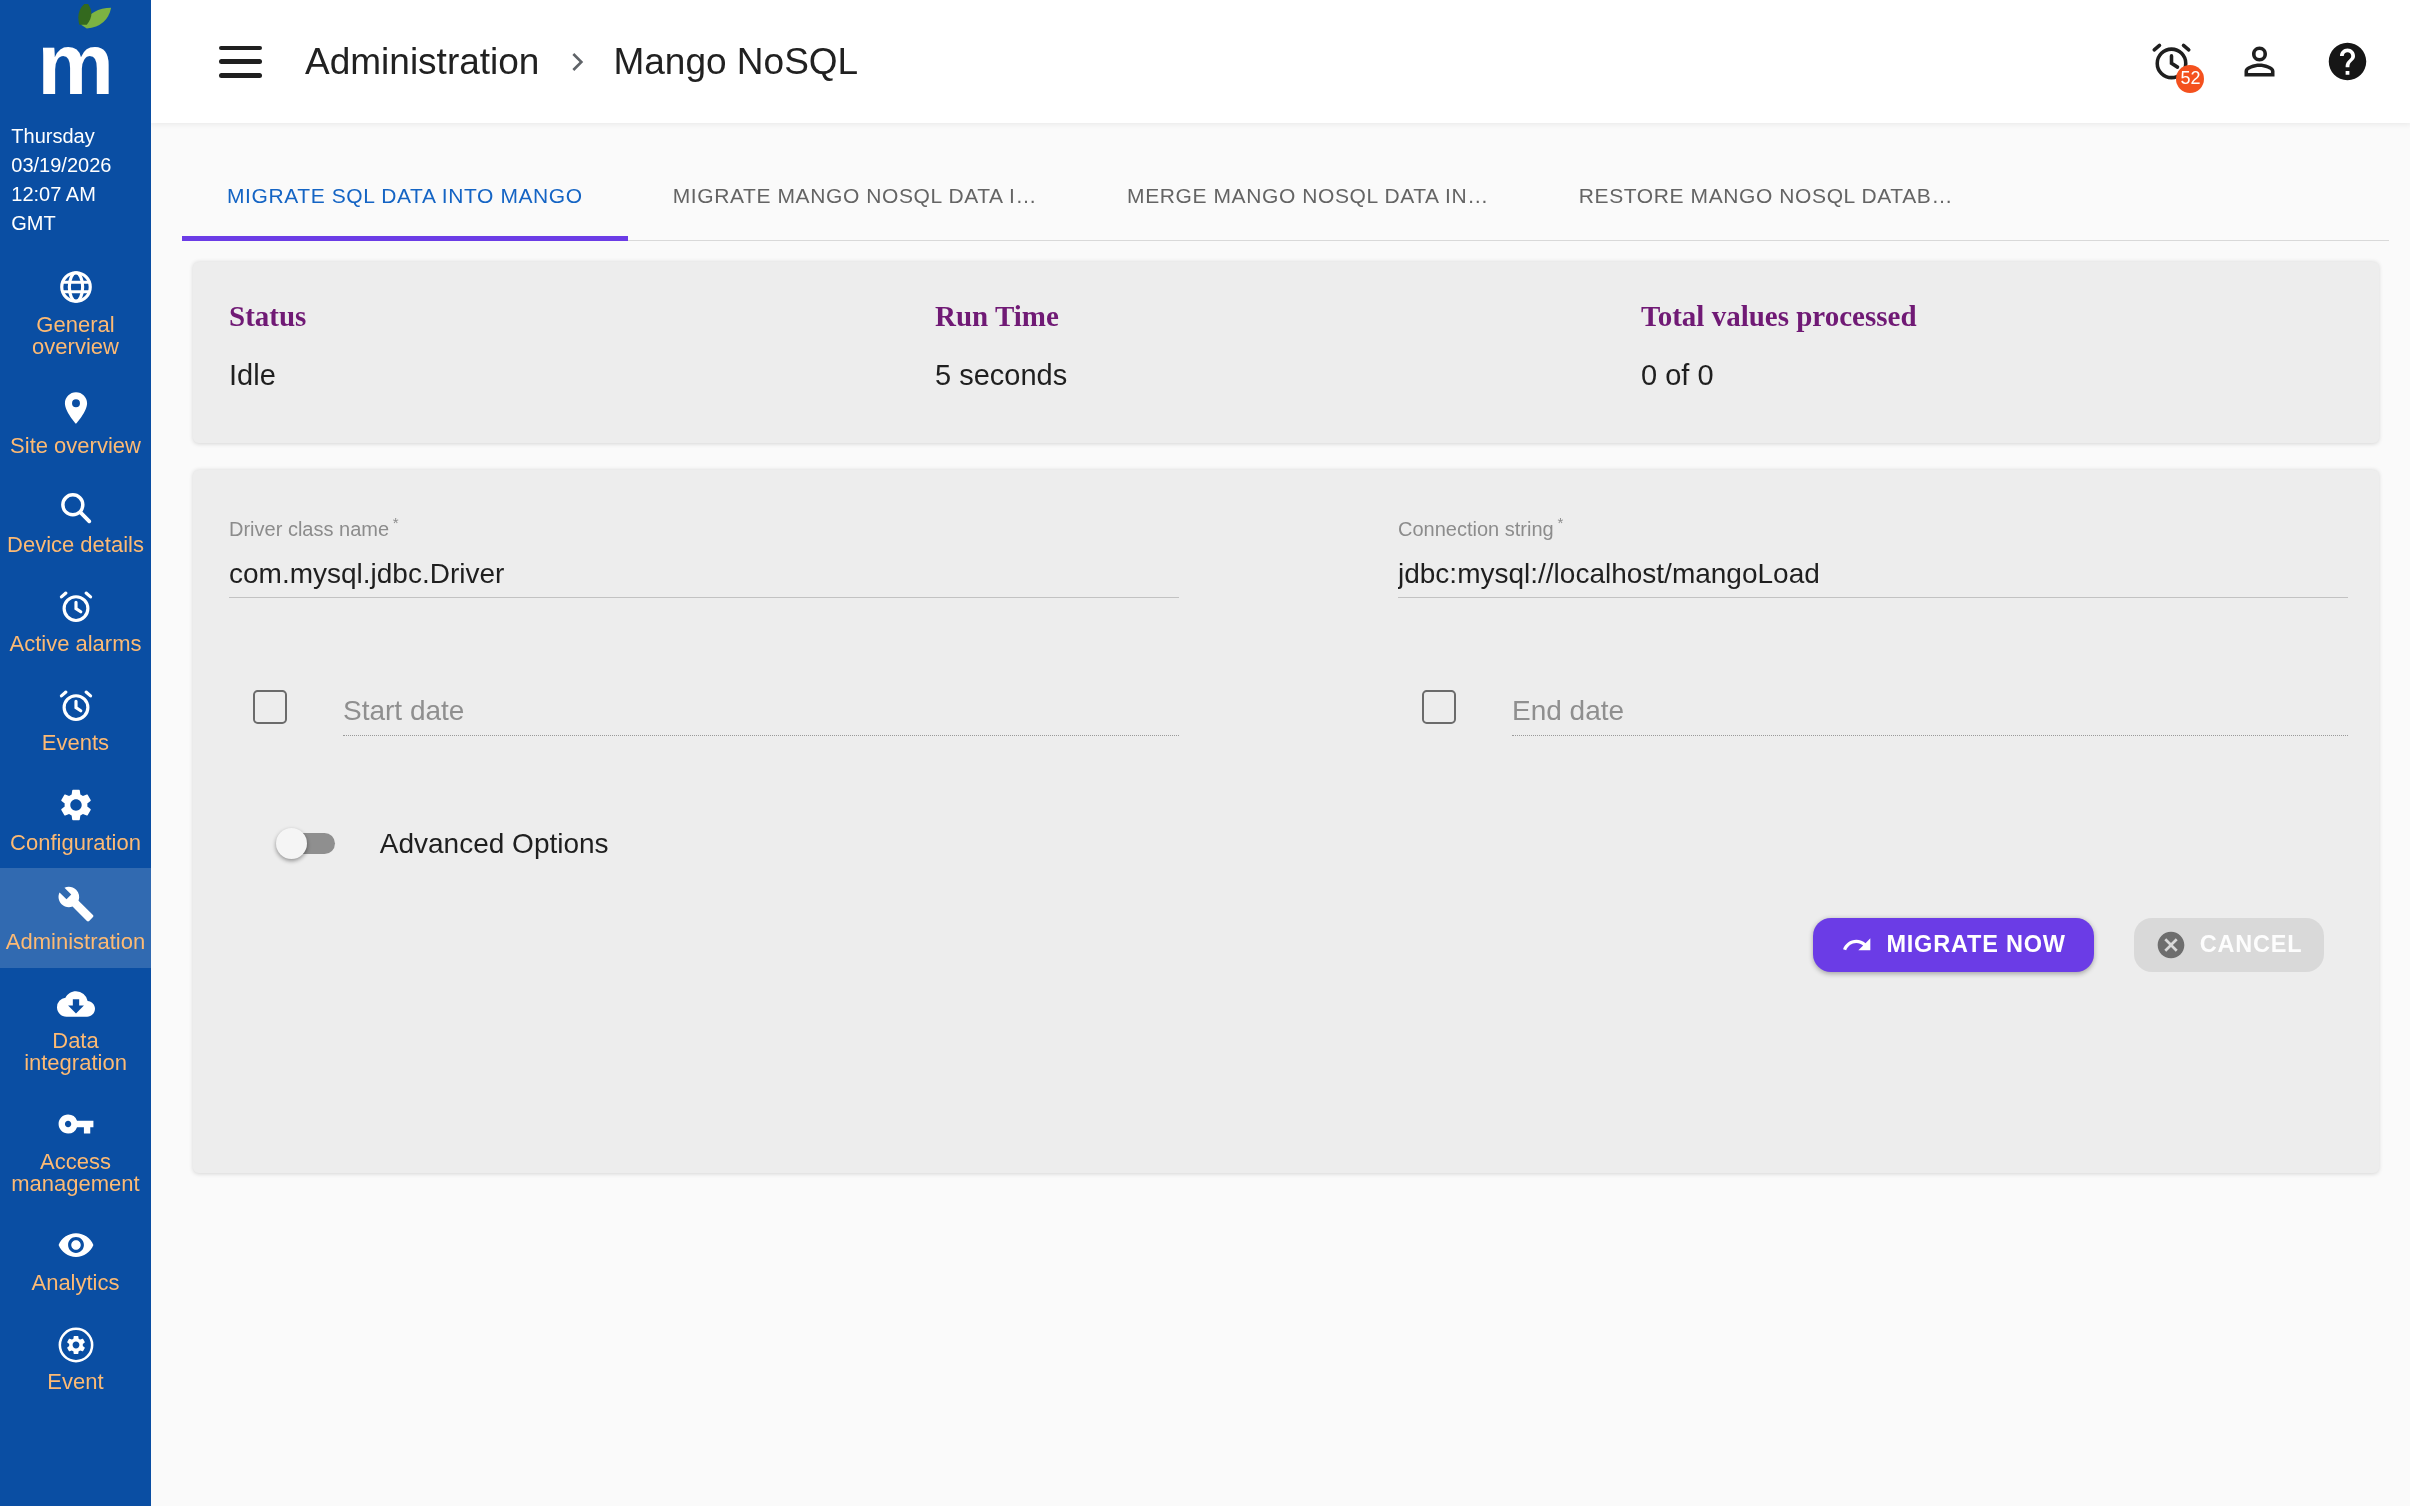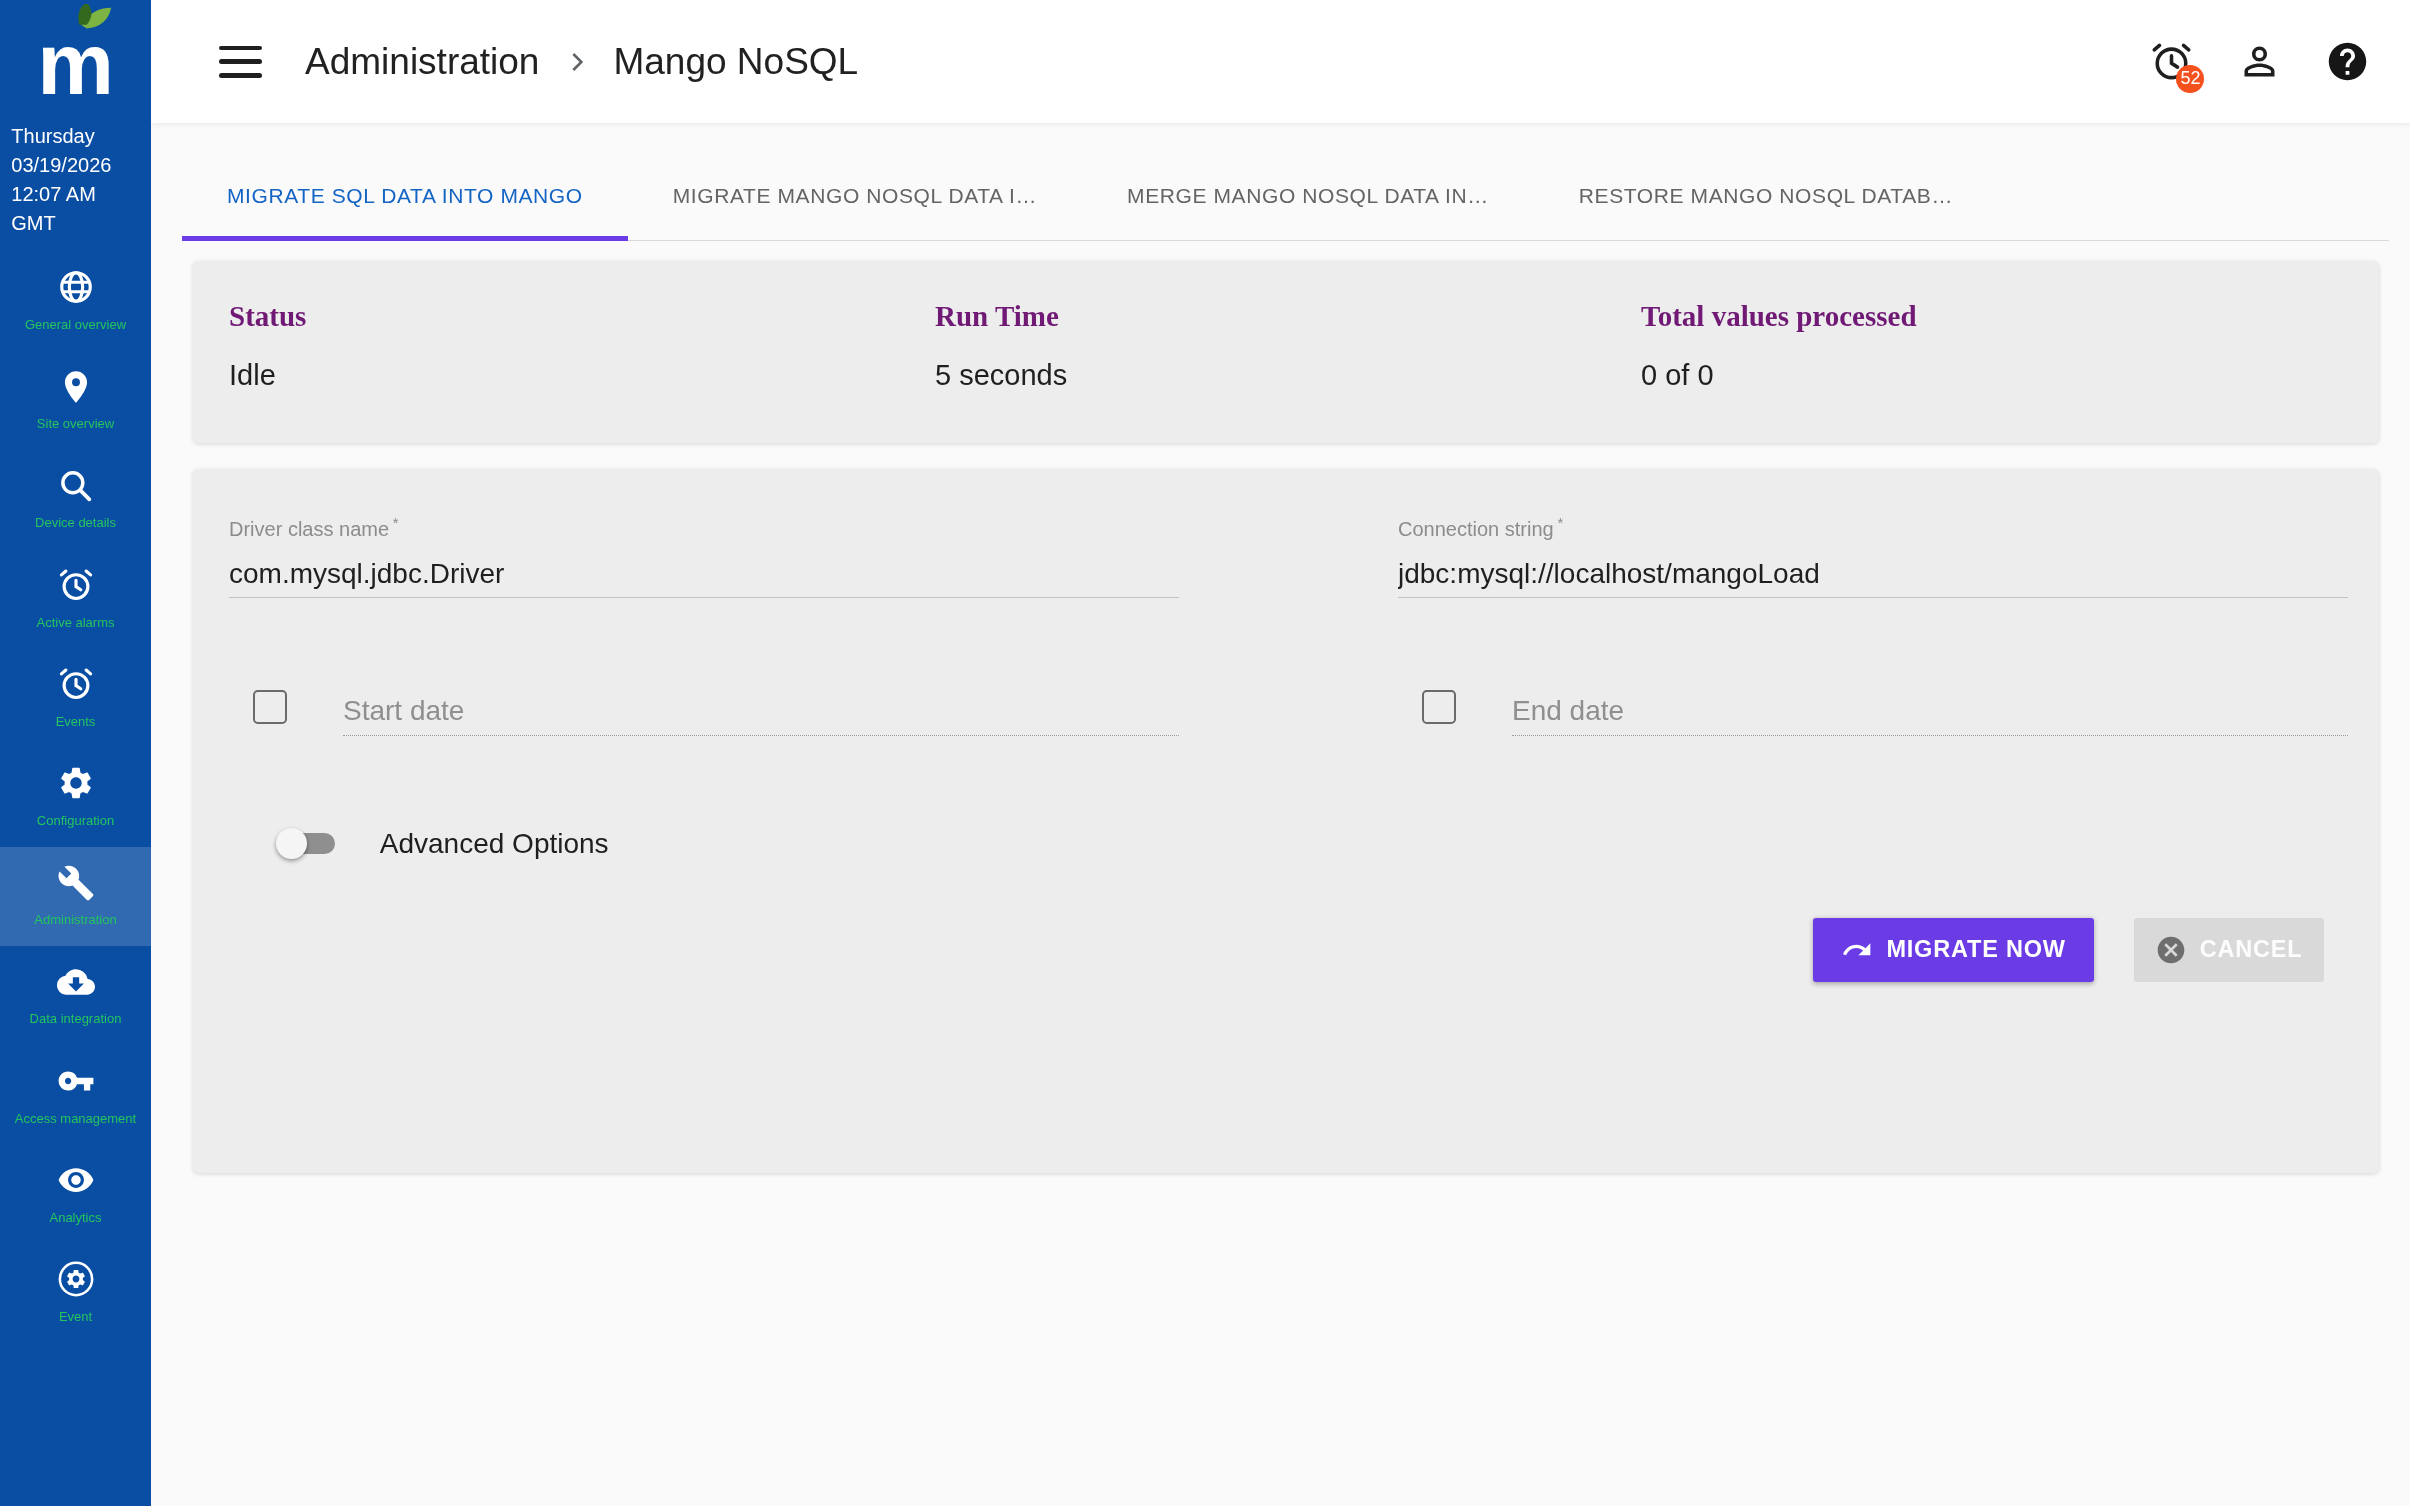--- a/index.html
+++ b/index.html
@@ -11,21 +11,21 @@
   }
   
   .sidebar{position:absolute;left:0;top:0;width:151px;height:1507px;background:#0a4ea3;color:#fff;overflow:hidden;z-index:3;}
   .logo-block{height:113px;display:flex;align-items:center;justify-content:center;cursor:pointer;}
   .datetime{padding:9.4px 11.3px 13px;font-size:20px;line-height:29px;color:#fff;}
   .side-nav{display:block;}
   .side-item{display:flex;flex-direction:column;align-items:center;text-align:center;padding:17px 3.8px 15px;cursor:pointer;}
   .side-item.active{background:rgba(255,255,255,0.16);}
   .side-icon{width:38px;height:38px;color:#fff;display:block;}
   .side-icon svg{width:38px;height:38px;display:block;}
-  .side-label{font-size:13px;line-height:21.7px;margin-top:7.5px;color:#22c55e;}
+  .side-label{font-size:22px;line-height:21.7px;margin-top:7.5px;color:#fdba74;}
   
   .topbar{position:absolute;left:151px;top:0;width:2260px;height:123px;background:#ffffff;display:flex;align-items:center;z-index:2;box-shadow:0 1.9px 5.6px rgba(0,0,0,0.07);}
   .hamburger{margin-left:68px;width:43px;height:32px;display:flex;flex-direction:column;justify-content:space-between;cursor:pointer;}
   .hamburger span{display:block;height:4.7px;border-radius:2.8px;background:#1f1f1f;}
   .breadcrumb{display:flex;align-items:center;margin-left:43px;font-size:37px;color:#212121;}
   .crumb{cursor:pointer;}
   .crumb.current{cursor:default;}
   .chev{width:32px;height:32px;margin:0 21px;display:flex;align-items:center;}
   .chev svg{width:32px;height:32px;}
   .top-spacer{flex:1;}
@@ -54,21 +54,21 @@
   .row-c{margin-top:89px;}
   .date-row{display:flex;align-items:center;margin-left:24px;}
   .checkbox{width:34px;height:34px;border:2.8px solid #6b6b6b;border-radius:4.7px;box-sizing:border-box;margin:0 56px 7.5px 0;cursor:pointer;background:transparent;flex:none;}
   .date-input{flex:1;height:49px;border:none;border-bottom:1.9px dotted #9a9a9a;background:transparent;font-size:28px;color:#8f8f8f;padding:0;outline:none;font-family:"Liberation Sans", sans-serif;box-sizing:border-box;}
   .date-input::placeholder{color:#8f8f8f;opacity:1;}
   .toggle-row{display:flex;align-items:center;margin-top:92px;padding-left:46px;}
   .switch{position:relative;width:56px;height:21.7px;border-radius:11.3px;background:#8f8f8f;margin-left:3.8px;cursor:pointer;flex:none;display:block;}
   .knob{position:absolute;left:-2.8px;top:-4.7px;width:31px;height:31px;border-radius:50%;background:#f5f5f5;box-shadow:0 1.9px 4.7px rgba(0,0,0,0.4);display:block;}
   .toggle-label{margin-left:45px;font-size:28px;color:#1f1f1f;}
   .buttons-row{display:flex;justify-content:flex-end;align-items:center;margin-top:58px;padding-right:24.5px;gap:40px;}
-  .btn{height:64px;display:flex;align-items:center;border:none;border-radius:3px;font-size:23.5px;font-weight:bold;letter-spacing:0.8px;cursor:pointer;font-family:"Liberation Sans", sans-serif;}
+  .btn{height:54px;display:flex;align-items:center;border:none;border-radius:18px;font-size:23.5px;font-weight:bold;letter-spacing:0.8px;cursor:pointer;font-family:"Liberation Sans", sans-serif;}
   .btn-ic{display:flex;align-items:center;margin-right:13px;}
   .btn-ic svg{width:32px;height:32px;}
   .btn-migrate{background:#6b3ce6;color:#fff;padding:0 28px;box-shadow:0 1.9px 5.6px rgba(0,0,0,0.3);}
   .btn-cancel{background:#d9d9d9;color:#fdfdfd;padding:0 21px;}
 </style>
 </head>
 <body>
 
 <div class="app">
 

